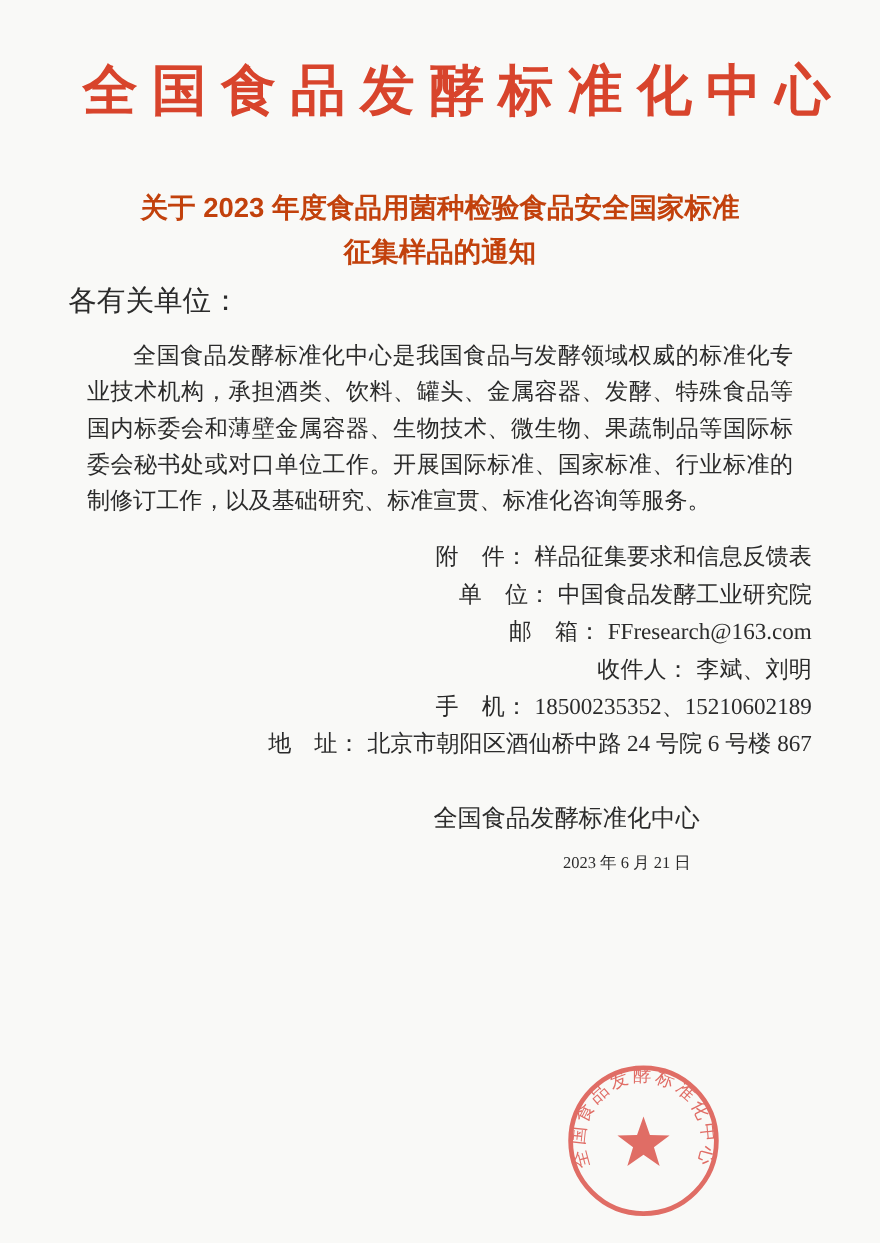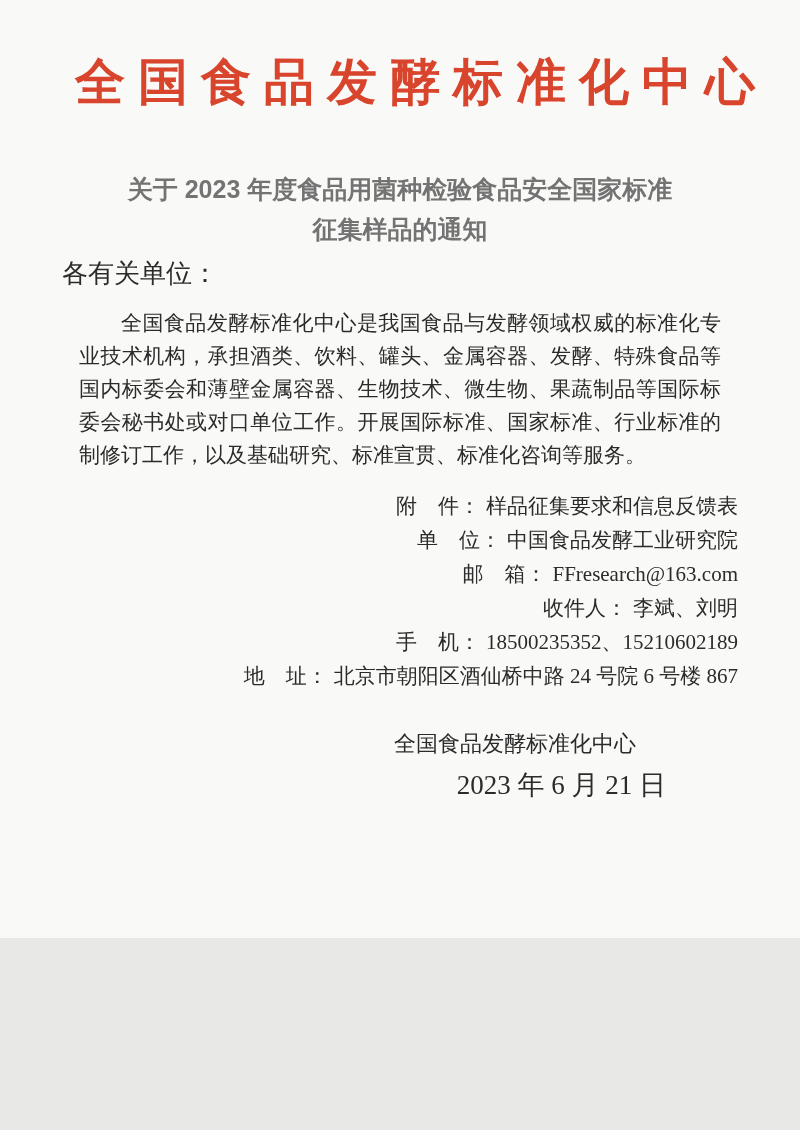--- a/index.html
+++ b/index.html
@@ -1,18 +1,18 @@
 <!DOCTYPE html>
 <html><head>
 <meta charset="utf-8">
 <style>
   html,body{margin:0;padding:0;background:#e8e8e6;}
   .sheet{
     position:relative;
-    width:800px;height:938px;
+    width:800px;height:1130px;
     margin:0 auto;
     background:#f9f9f7;
     overflow:hidden;
     font-family:"Liberation Serif","DejaVu Serif",serif;
     color:#2b2b2b;
   }
   .inner{padding:50px 62px 0 62px;}
   .org-name{
     text-align:center;
     font-size:50px;
@@ -28,21 +28,21 @@
     margin:21px 6px 0 6px;
     background:linear-gradient(to bottom,#c93a20 0%,#c93a20 32%,#e9English 0,#ec8a74 45%,#ec8a74 52%,#c93a20 66%,#c93a20 100%);
   }
   .doc-title{
     margin-top:27px;
     text-align:center;
     font-family:"Liberation Sans","DejaVu Sans",sans-serif;
     font-weight:bold;
     font-size:25px;
     line-height:40px;
-    color:#737373;
+    color:#c2410c;
   }
   .salutation{
     margin-top:8px;
     font-size:26px;
     line-height:33px;
   }
   .body-text p{
     margin:17px;
     font-size:21px;
     line-height:33px;
@@ -65,22 +65,22 @@
     margin-top:36px;
   }
   .sig-org{
     width:fit-content;
     margin:0 102px 0 auto;
     font-size:22px;
     line-height:30px;
   }
   .sig-date{
     width:fit-content;
-    margin:12px 72px 0 auto;
-    font-size:27px;
+    margin:12px 110px 0 auto;
+    font-size:15px;
     line-height:28px;
   }
   .seal{
     position:absolute;
     left:513px;top:965px;
     width:144px;height:144px;
     opacity:0.88;
     pointer-events:none;
   }
 </style>

